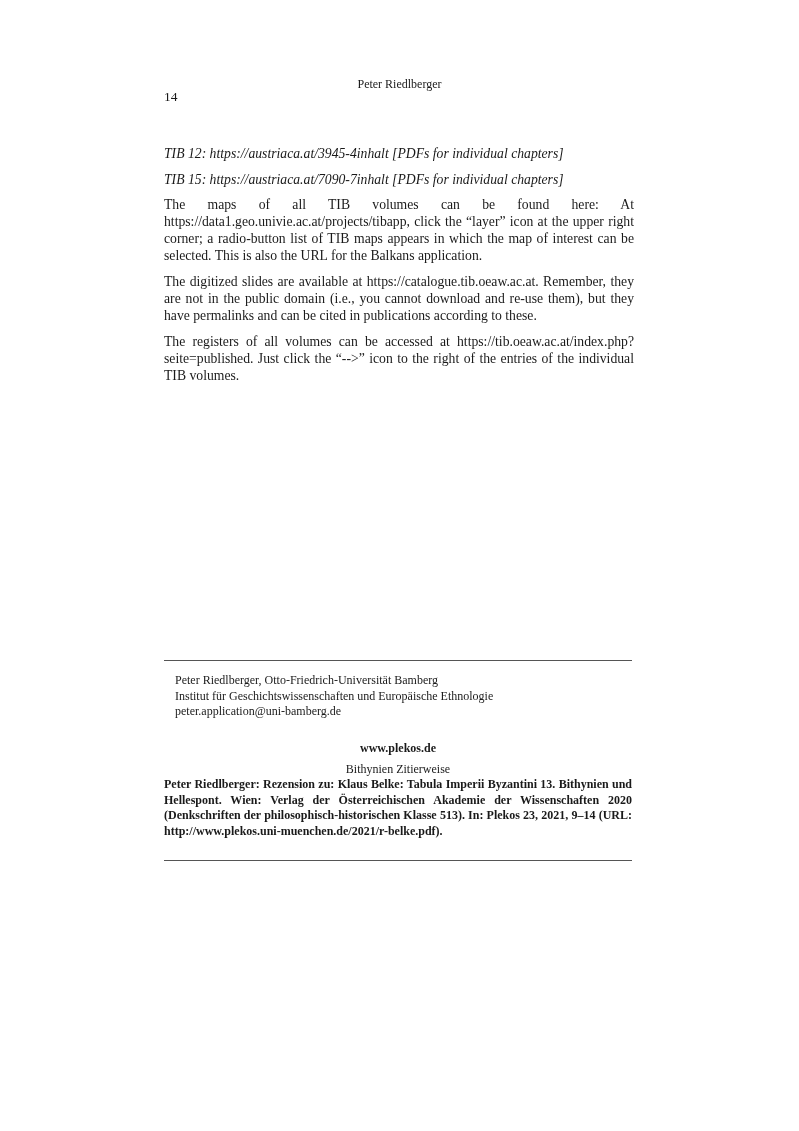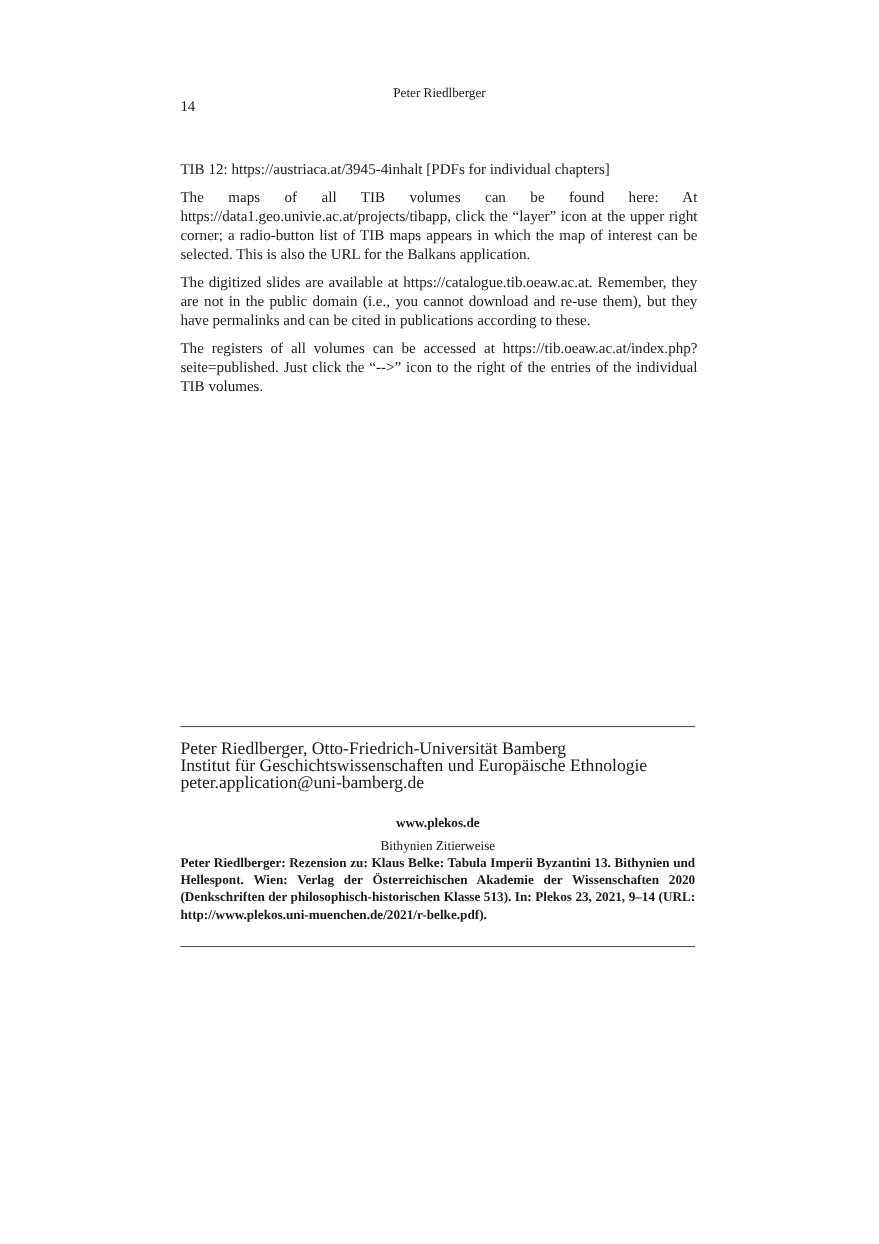--- a/index.html
+++ b/index.html
@@ -2,39 +2,40 @@
 <html><head>
   <meta charset="utf-8">
   <style>
     html, body { margin: 0; padding: 0; background: #ffffff; }
     body { width: 799px; height: 1131px; position: relative; overflow: hidden;
            font-family: "Liberation Serif", "DejaVu Serif", serif; color: #1a1a1a; }
     .page-num { position: absolute; left: 164px; top: 75px; font-size: 13.5px; margin-top: 14px; }
     .running-head { position: absolute; left: 0; width: 799px; top: 77px; text-align: center; font-size: 12px; }
     .body-text { position: absolute; left: 164px; width: 470px; top: 145px; font-size: 13.7px; line-height: 17px; }
     .body-text p { margin: 0 0 9px 0; text-align: justify; }
-    .body-text p.single { margin-bottom: 8.5px; }
+    .body-text p.single { margin-bottom: 8.5px; font-style: italic; }
     .body-text b { font-weight: normal; }
     .rule { position: absolute; left: 164px; width: 468px; height: 0; border-top: 1.4px solid #555; }
     .rule.top { top: 660px; }
     .rule.bottom { top: 860px; }
-    .affil { position: absolute; left: 164px; top: 673px; font-size: 16px; line-height: 15.5px; }
+    .affil { position: absolute; left: 175px; top: 673px; font-size: 12px; line-height: 15.5px; }
     .footer { position: absolute; left: 164px; width: 468px; top: 741px; font-size: 12px; line-height: 15.5px; }
     .site { text-align: center; font-weight: bold; margin-bottom: 5px; }
     .cite-head { text-align: center; }
     .citation { text-align: justify; font-weight: bold; }
   </style>
 </head>
 <body>
 
 <div class="page-num">14</div>
 <div class="running-head">Peter Riedlberger</div>
 
 <div class="body-text">
   <p class="single">TIB 12: https://austriaca.at/3945-4inhalt [PDFs for individual chapters]</p>
+  <p class="single">TIB 15: https://austriaca.at/7090-7inhalt [PDFs for individual chapters]</p>
   <p><span>The </span><b>maps</b><span> of all TIB volumes can be found here: At https://data1.geo.univie.ac.at/projects/tibapp, click the “layer” icon at the upper right corner; a radio-button list of TIB maps appears in which the map of interest can be selected. This is also the URL for the Balkans application.</span></p>
   <p><span>The digitized </span><b>slides</b><span> are available at https://catalogue.tib.oeaw.ac.at. Remember, they are not in the public domain (i.e., you cannot download and re-use them), but they have permalinks and can be cited in publications according to these.</span></p>
   <p><span>The </span><b>registers</b><span> of all volumes can be accessed at https://tib.oeaw.ac.at/index.php?seite=published. Just click the “--&gt;” icon to the right of the entries of the individual TIB volumes.</span></p>
 </div>
 
 <div class="rule top"></div>
 
 <div class="affil">
   <div>Peter Riedlberger, Otto-Friedrich-Universität Bamberg</div>
   <div>Institut für Geschichtswissenschaften und Europäische Ethnologie</div>

